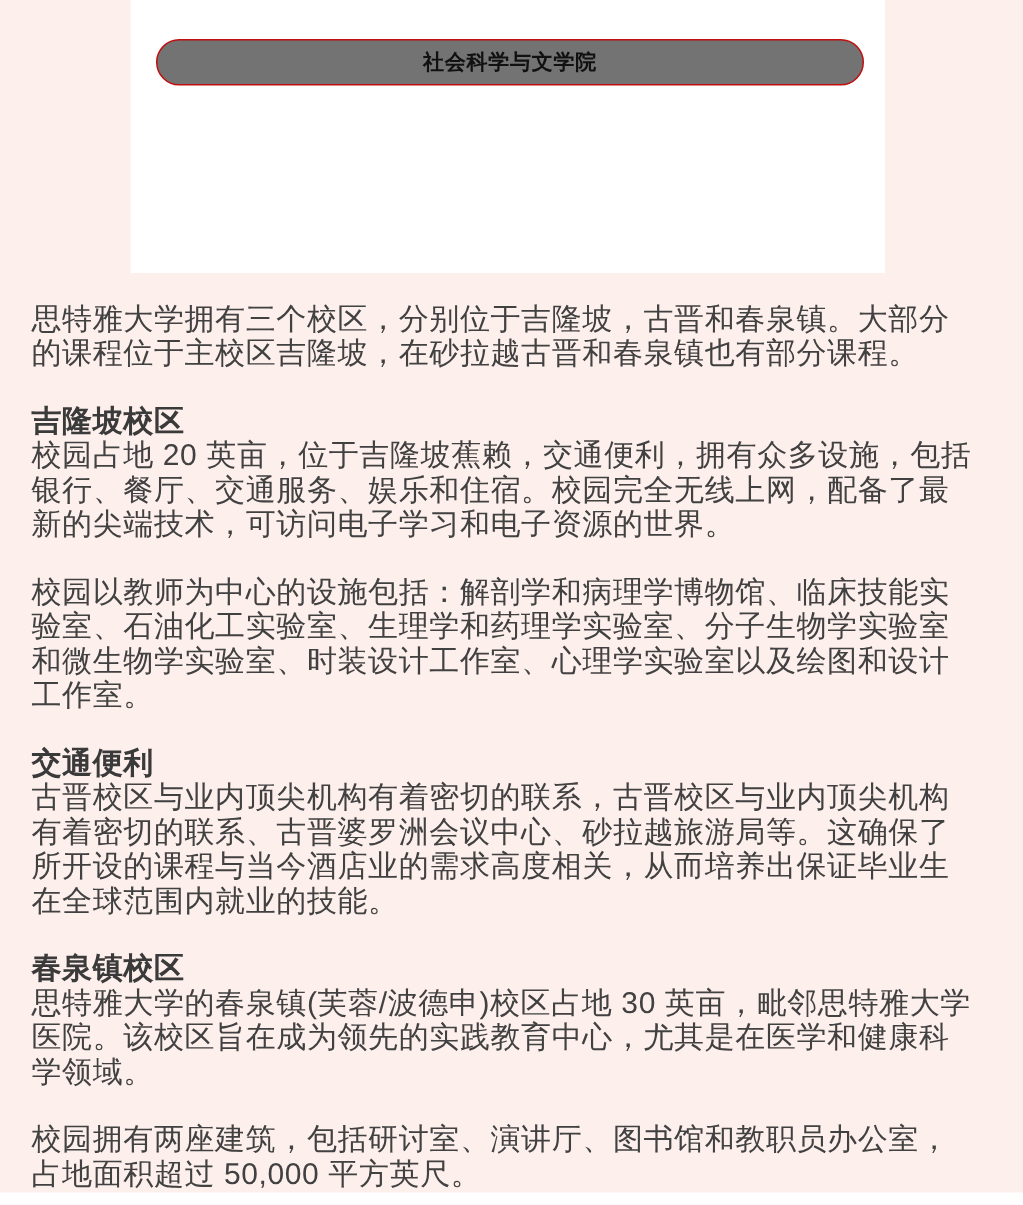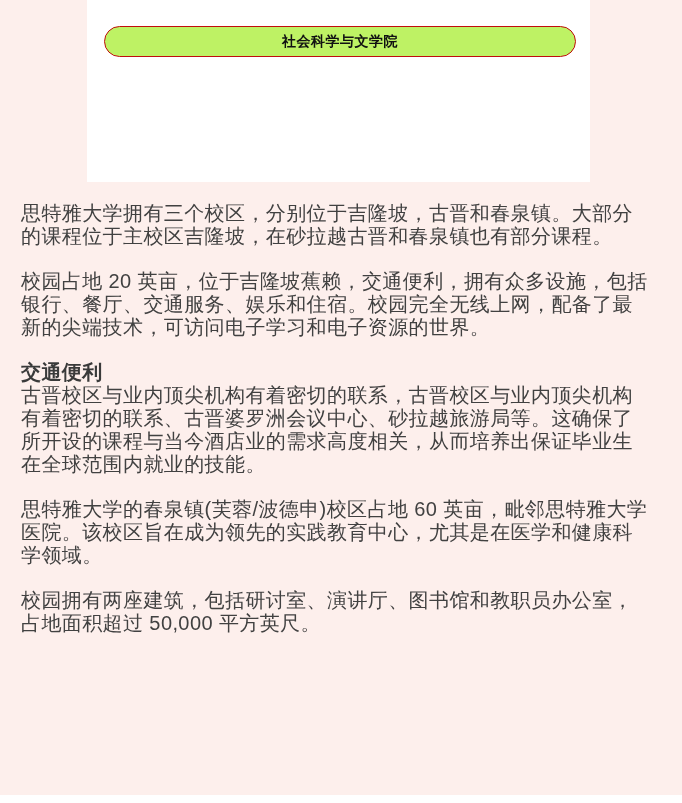--- a/index.html
+++ b/index.html
@@ -28,21 +28,21 @@
     background: #ffffff;
     box-sizing: border-box;
     padding: 26px 14px 9px 17px;
   }
   .faculty-btn {
     box-sizing: border-box;
     height: 31px;
     margin-bottom: 27px;
     border: 1.5px solid #c00d0d;
     border-radius: 16px;
-    background: #bef264;
+    background: #737373;
     display: flex;
     align-items: center;
     justify-content: center;
     font-size: 14px;
     font-weight: 700;
     color: #111111;
     letter-spacing: 0.5px;
     cursor: pointer;
   }
   .faculty-btn:last-child { margin-bottom: 0; }
@@ -70,23 +70,26 @@
   <div class="pink-area">
 
     <div class="faculty-card">
       <div class="faculty-btn">社会科学与文学院</div>
     </div>
 
     <div class="article">
 
       <p>思特雅大学拥有三个校区，分别位于吉隆坡，古晋和春泉镇。大部分的课程位于主校区吉隆坡，在砂拉越古晋和春泉镇也有部分课程。</p>
 
+      <p class="campus-heading">吉隆坡校区</p>
       <p>校园占地 20 英亩，位于吉隆坡蕉赖，交通便利，拥有众多设施，包括银行、餐厅、交通服务、娱乐和住宿。校园完全无线上网，配备了最新的尖端技术，可访问电子学习和电子资源的世界。</p>
+      <p>校园以教师为中心的设施包括：解剖学和病理学博物馆、临床技能实验室、石油化工实验室、生理学和药理学实验室、分子生物学实验室和微生物学实验室、时装设计工作室、心理学实验室以及绘图和设计工作室。</p>
 
       <p class="campus-heading">交通便利</p>
       <p>古晋校区与业内顶尖机构有着密切的联系，古晋校区与业内顶尖机构有着密切的联系、古晋婆罗洲会议中心、砂拉越旅游局等。这确保了所开设的课程与当今酒店业的需求高度相关，从而培养出保证毕业生在全球范围内就业的技能。</p>
 
-      <p>思特雅大学的春泉镇(芙蓉/波德申)校区占地 60 英亩，毗邻思特雅大学医院。该校区旨在成为领先的实践教育中心，尤其是在医学和健康科学领域。</p>
+      <p class="campus-heading">春泉镇校区</p>
+      <p>思特雅大学的春泉镇(芙蓉/波德申)校区占地 30 英亩，毗邻思特雅大学医院。该校区旨在成为领先的实践教育中心，尤其是在医学和健康科学领域。</p>
       <p>校园拥有两座建筑，包括研讨室、演讲厅、图书馆和教职员办公室，占地面积超过 50,000 平方英尺。</p>
 
     </div>
   </div>
 </div>
 
 </body></html>

